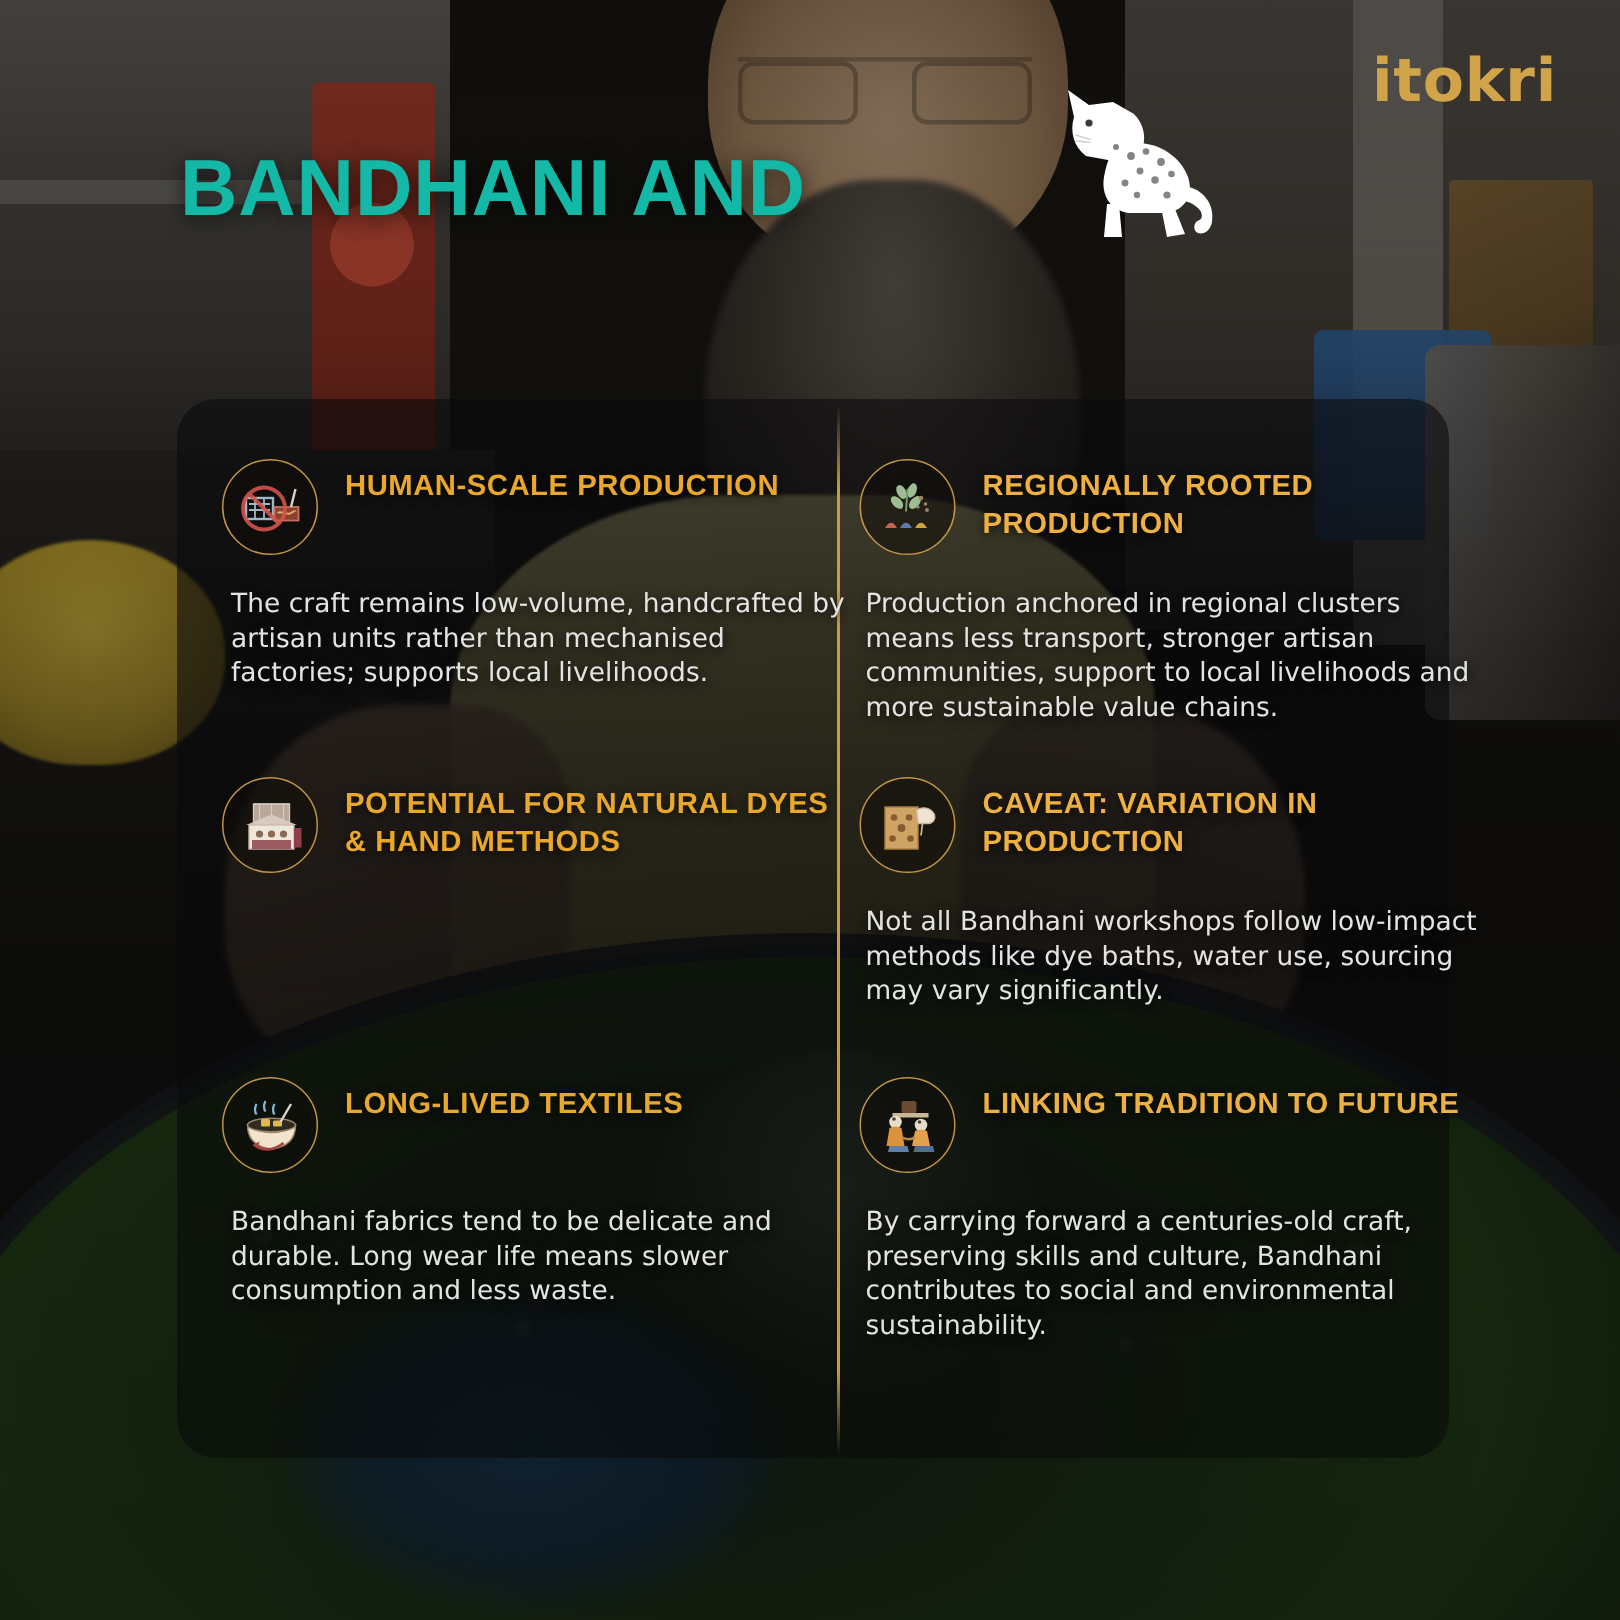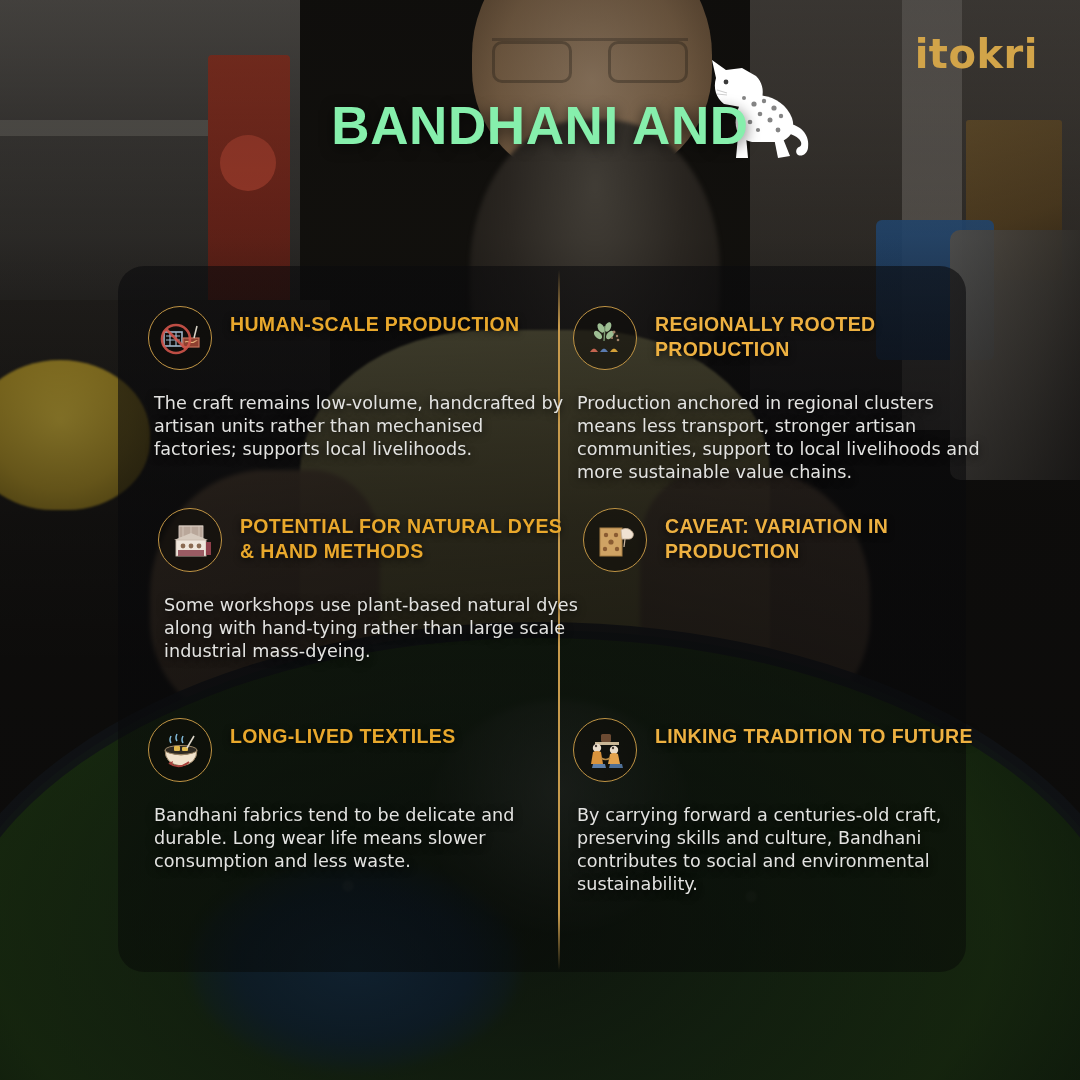--- a/index.html
+++ b/index.html
@@ -154,22 +154,22 @@
   .logo{
     position:absolute; right:42px; top:34px;
     font-size:40px; font-weight:700; letter-spacing:.5px;
     color:#d2a449;
     font-family:"DejaVu Sans", sans-serif;
     line-height:1;
   }
 
   .title{
     position:absolute; left:0; right:0; top:96px;
-    text-align:center;
-    color:#86efac;
+    text-align:left;
+    color:#14b8a6;
     font-weight:800;
     font-size:53px;
     line-height:1.14;
     letter-spacing:.6px;
     text-shadow:0 3px 14px rgba(0,0,0,.65);
     padding:0 120px;
   }
   .title-l2{ display:block; }
 
   .mascot{ position:absolute; left:686px; top:52px; width:124px; height:112px; }
@@ -186,21 +186,21 @@
     background:linear-gradient(180deg, rgba(196,150,70,0) 0%, #c79a4c 8%, #c79a4c 92%, rgba(196,150,70,0) 100%);
   }
 
   
   .grid{ position:absolute; left:118px; top:266px; width:848px; height:706px; }
 
   .block{ position:absolute; }
   .block.c0{ left:30px;  width:420px; }
   .block.c1{ left:455px; width:412px; }
   .block.r0{ top:40px; }
-  .block.r1{ top:242px;margin-left:10px; }
+  .block.r1{ top:252px; }
   .block.r2{ top:452px; }
 
   .blk-head{ display:flex; align-items:flex-start; gap:18px; }
 
   .icon-badge{
     flex:0 0 auto; width:64px; height:64px; border-radius:50%;
     border:1.6px solid #c09444;
     background:rgba(14,12,10,.55);
     position:relative; overflow:hidden;
   }
@@ -347,41 +347,41 @@
             <g fill="#8a6a52">
               <circle cx="17" cy="30" r="2.4"></circle>
                 <circle cx="25" cy="30" r="2.4"></circle>
                 <circle cx="33" cy="30" r="2.4"></circle>
             </g>
             <rect x="40" y="26" width="5" height="13" fill="#8e3f4a"></rect>
           </svg>
         </div>
         <div class="blk-title">POTENTIAL FOR NATURAL DYES &amp; HAND METHODS</div>
       </div>
-      <div class="blk-body">Some workshops use plant-based natural dyes along with hand-tying rather than large scale industrial mass-dyeing.</div>
     </div>
 
     <div class="block c1 r1">
       <div class="blk-head">
         <div class="icon-badge">
           <svg viewBox="0 0 50 50">
             <rect x="9" y="12" width="22" height="28" fill="#cfa364" stroke="#a87f45" stroke-width="1"></rect>
             <g fill="#7d4f2a" opacity=".85">
               <circle cx="15" cy="19" r="2.2"></circle>
                 <circle cx="25" cy="19" r="2.2"></circle>
               <circle cx="20" cy="26" r="2.6"></circle>
               <circle cx="14" cy="33" r="2.2"></circle>
                 <circle cx="26" cy="33" r="2.2"></circle>
             </g>
             <path d="M30 14 c5-3 10-1 12 3 c1 3 -1 6 -4 6 l-7 0 z" fill="#f0e2d2" stroke="#c9b49c" stroke-width=".9"></path>
             <path d="M34 23 l-1 8" stroke="#c9b49c" stroke-width="1.2" fill="none"></path>
           </svg>
         </div>
         <div class="blk-title">CAVEAT: VARIATION IN PRODUCTION</div>
       </div>
+      <div class="blk-body">Not all Bandhani workshops follow low-impact methods like dye baths, water use, sourcing may vary significantly.</div>
     </div>
 
     <div class="block c0 r2">
       <div class="blk-head">
         <div class="icon-badge">
           <svg viewBox="0 0 50 50">
             <path d="M15 10 q-2 4 0 7 M21 8 q-2 4 0 7 M27 10 q-2 4 0 7" stroke="#7fb7d6" stroke-width="1.5" fill="none"></path>
             <path d="M9 24 q16 10 32 0 q0 14 -16 16 q-16 -2 -16 -16 z" fill="#f2e3cd" stroke="#9c8667" stroke-width="1"></path>
             <ellipse cx="25" cy="24" rx="16" ry="4.5" fill="#2f2a22" stroke="#9c8667" stroke-width="1"></ellipse>
             <g fill="#e0b84c">

